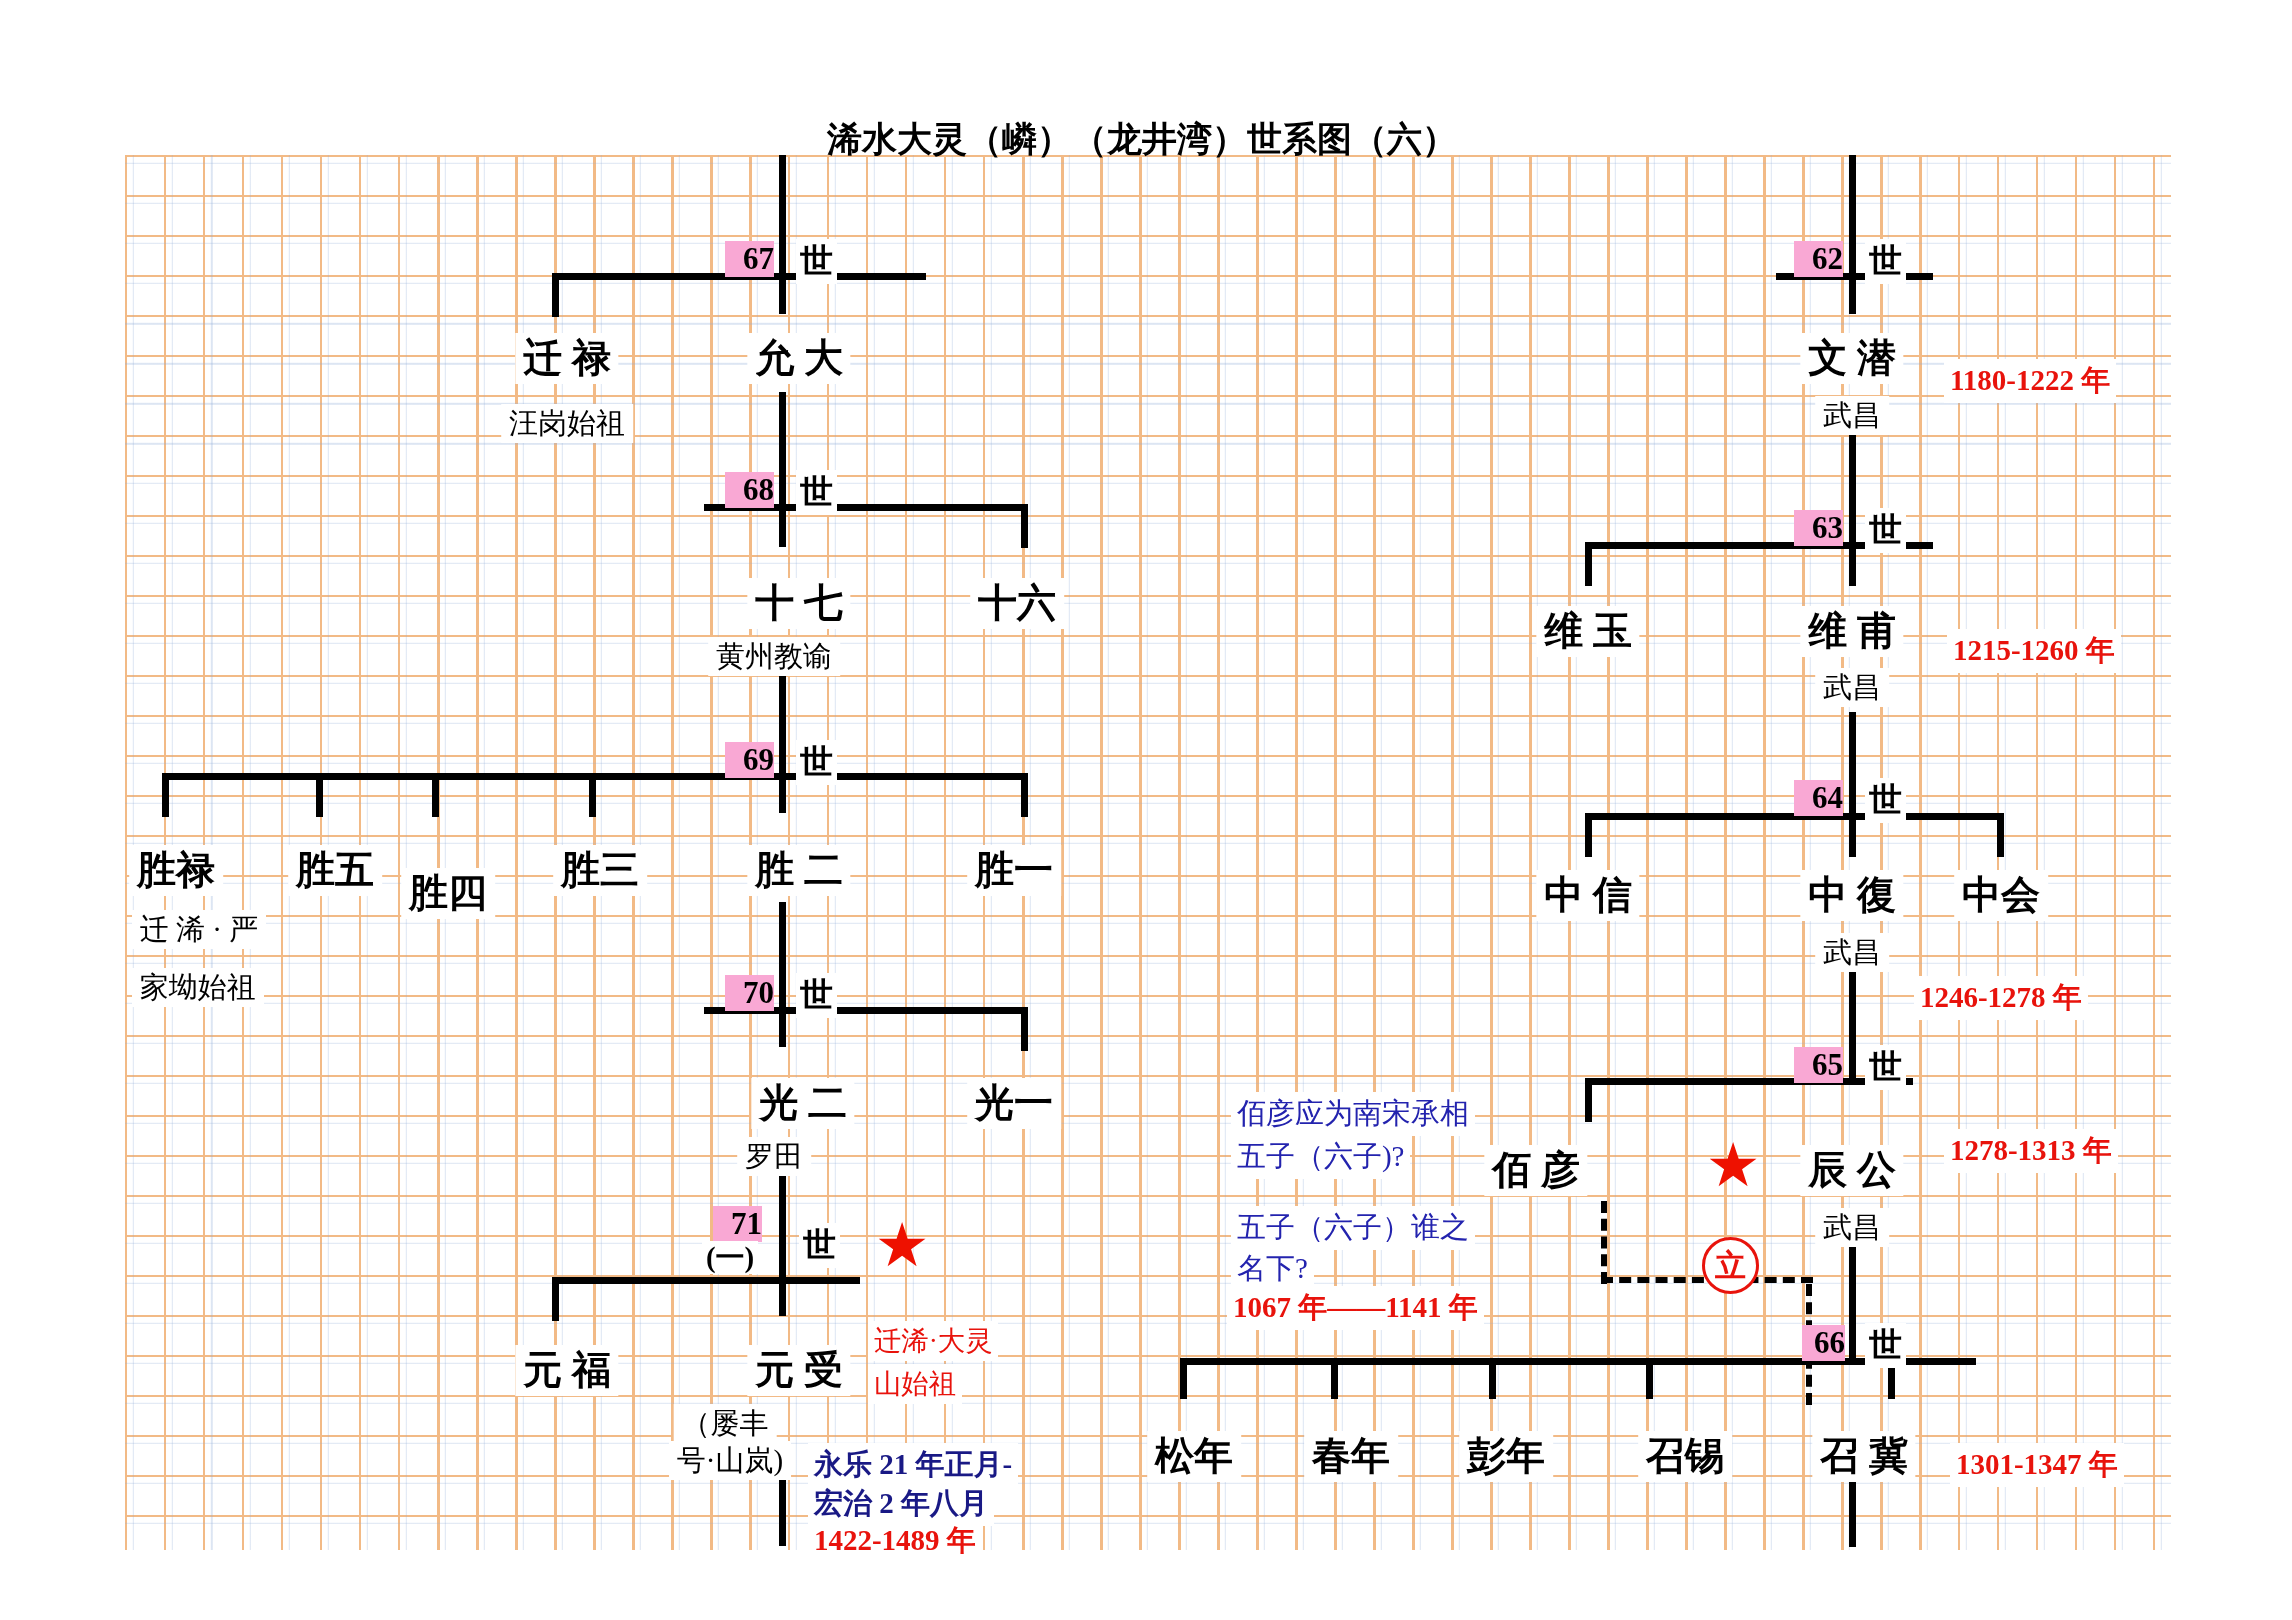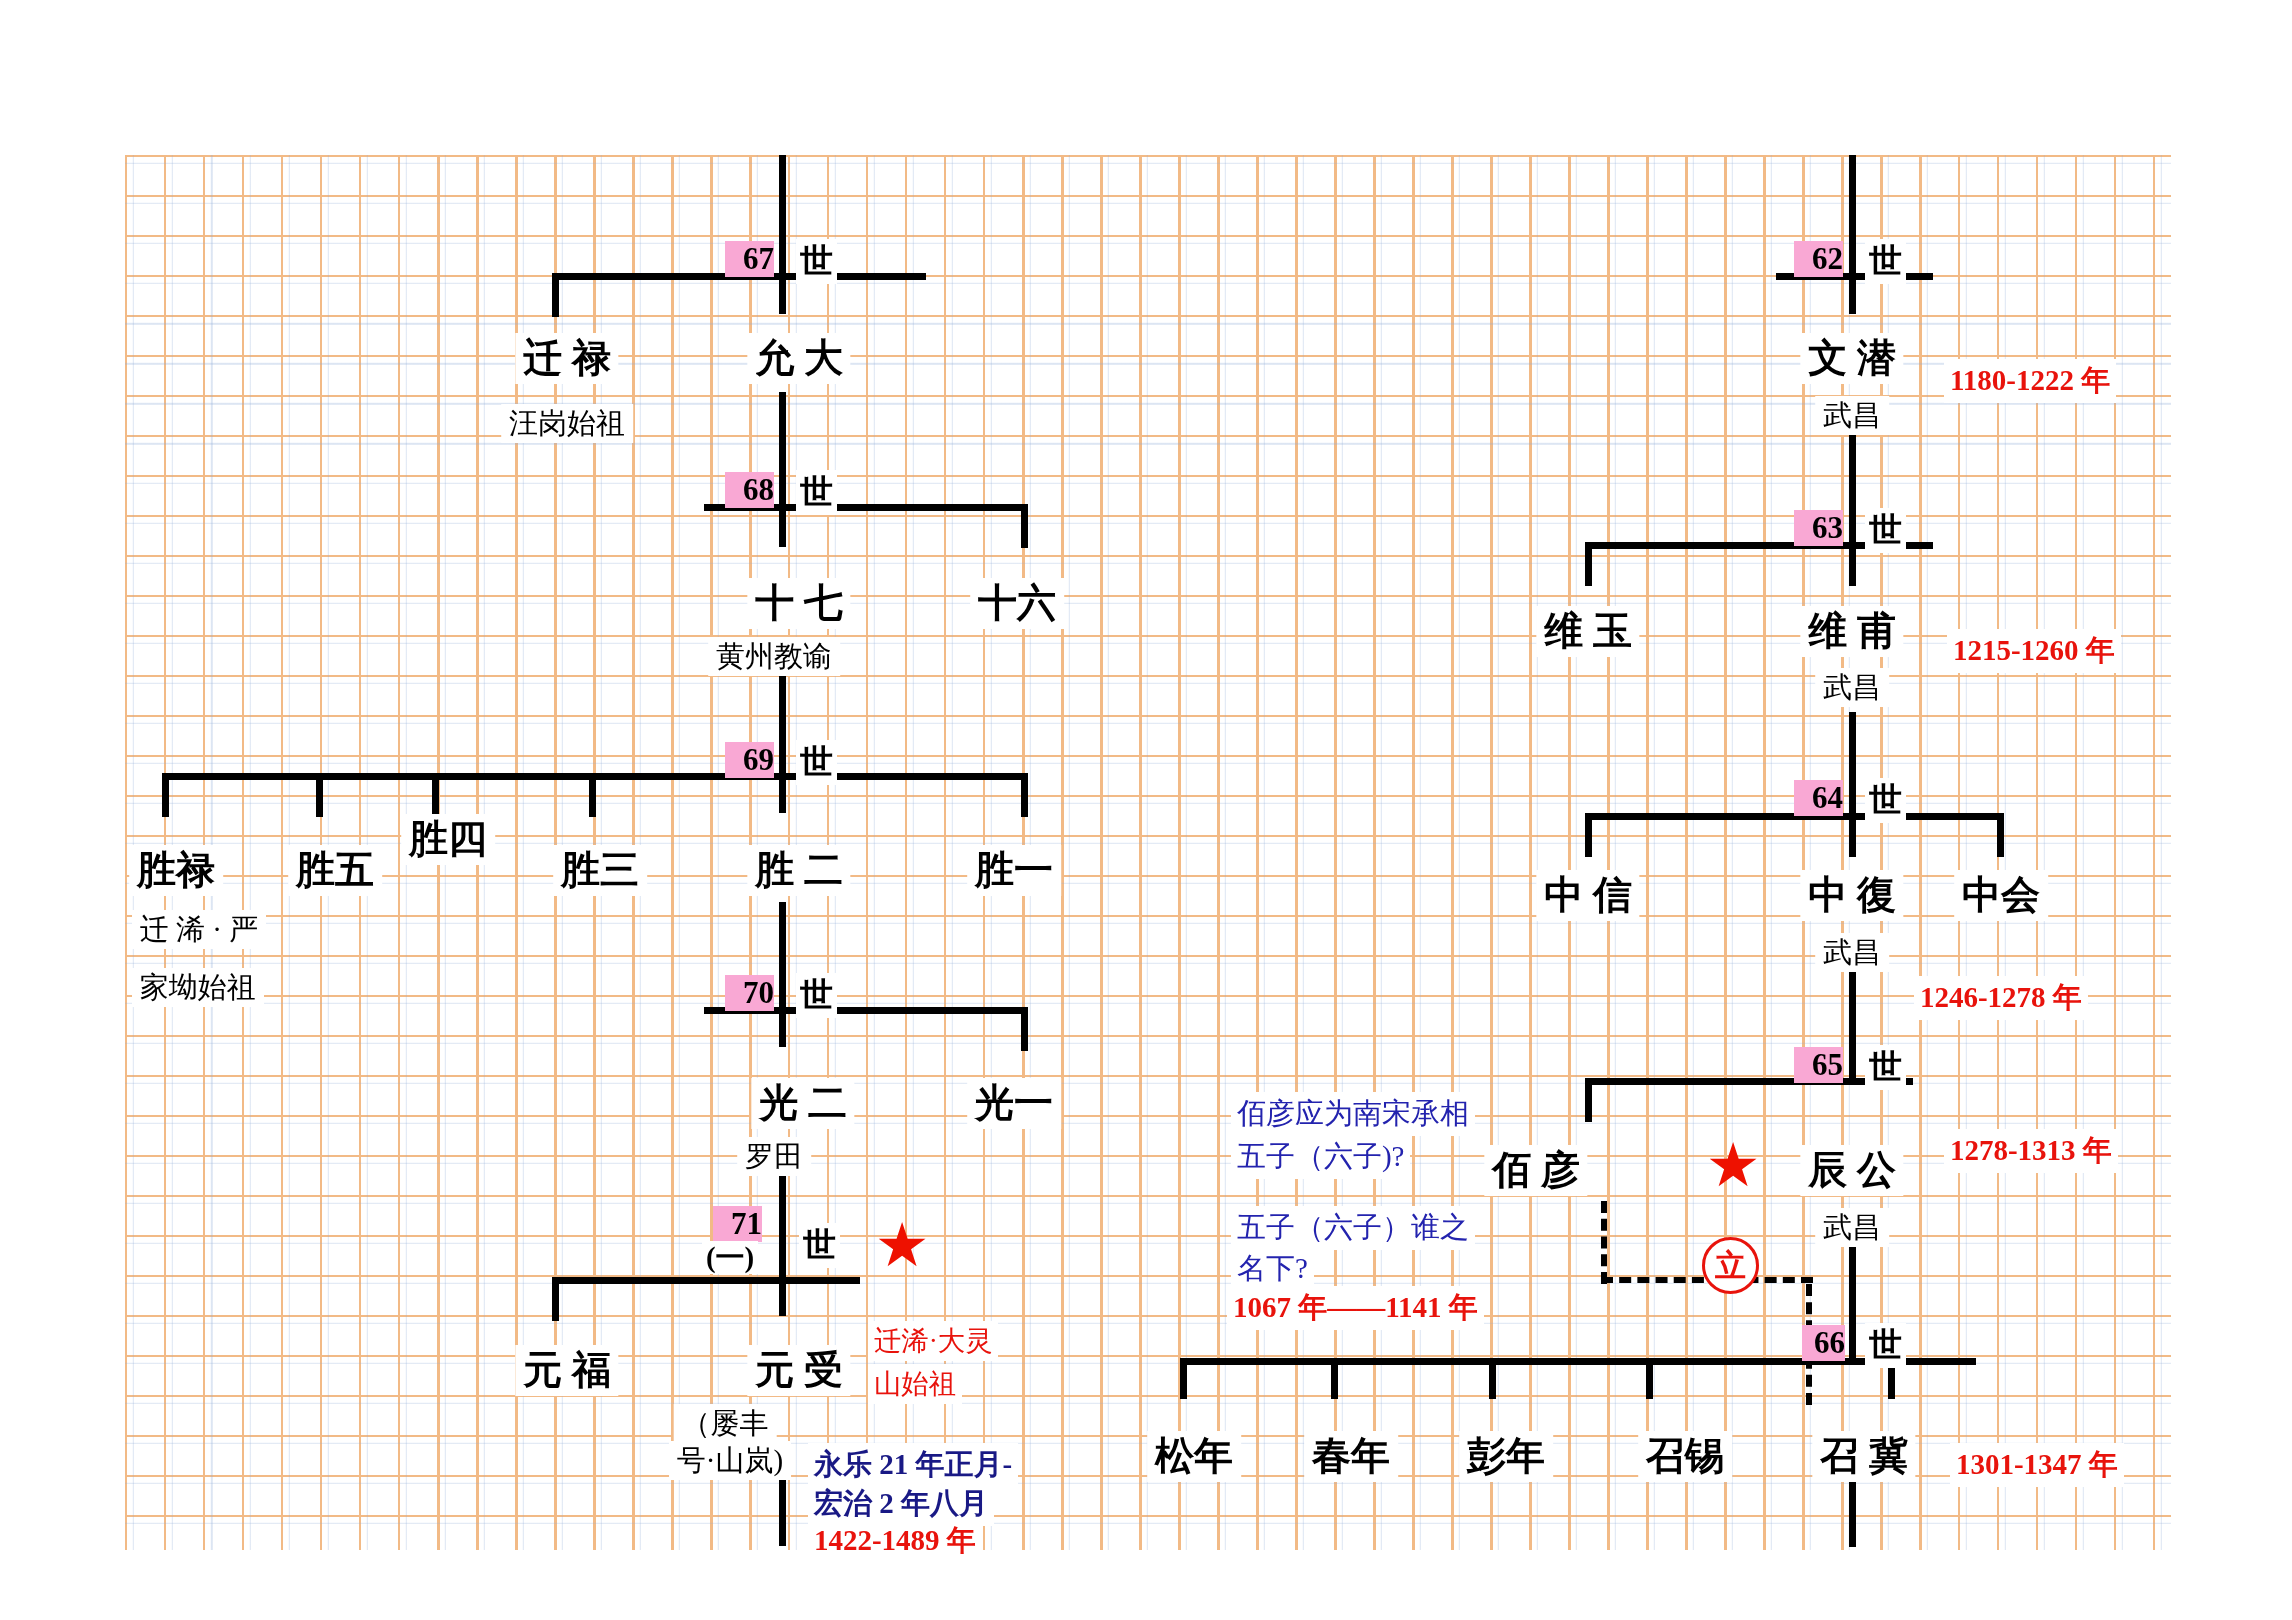--- a/index.html
+++ b/index.html
@@ -44,20 +44,21 @@
   }
   .stamp span{color:#E8130C;font-size:31px;font-weight:bold;}
 </style>
 </head>
 <body>
 
 <div id="canvas">
 
   <div id="grid"></div>
 
+  <div id="title" class="abs cx">浠水大灵（嶙）（龙井湾）世系图（六）</div>
 
   <div class="vl" style="left:779px;top:155px;height:159px;"></div>
   <div class="hl" style="left:552px;top:273px;width:374px;"></div>
   <div class="vl" style="left:552px;top:273px;height:44px;"></div>
 
   <div class="vl" style="left:779px;top:392px;height:155px;"></div>
   <div class="hl" style="left:704px;top:504px;width:324px;"></div>
   <div class="vl" style="left:1021px;top:504px;height:44px;"></div>
 
   <div class="vl" style="left:779px;top:674px;height:139px;"></div>
@@ -115,21 +116,21 @@
   <div class="abs gen-num" style="left:725px;top:472px;">68</div>
   <div class="abs shi" style="left:796px;top:470px;">世</div>
   <div class="abs cx lbl name" style="left:799px;top:578px;">十 七</div>
   <div class="abs cx lbl name" style="left:1017px;top:578px;">十六</div>
   <div class="abs cx lbl small" style="left:774px;top:637px;">黄州教谕</div>
 
   <div class="abs gen-num" style="left:725px;top:742px;">69</div>
   <div class="abs shi" style="left:796px;top:740px;">世</div>
   <div class="abs cx lbl name" style="left:176px;top:845px;">胜禄</div>
   <div class="abs cx lbl name" style="left:335px;top:845px;">胜五</div>
-  <div class="abs cx lbl name" style="left:448px;top:814px;text-align:center;">胜四</div>
+  <div class="abs cx lbl name" style="left:448px;top:868px;text-align:center;">胜四</div>
   <div class="abs cx lbl name" style="left:600px;top:845px;">胜三</div>
   <div class="abs cx lbl name" style="left:799px;top:845px;">胜 二</div>
   <div class="abs cx lbl name" style="left:1014px;top:845px;">胜一</div>
   <div class="abs lbl small" style="left:132px;top:910px;">迁 浠 · 严</div>
   <div class="abs lbl small" style="left:132px;top:968px;">家坳始祖</div>
 
   <div class="abs gen-num" style="left:725px;top:975px;">70</div>
   <div class="abs shi" style="left:796px;top:973px;">世</div>
   <div class="abs cx lbl name" style="left:803px;top:1078px;">光 二</div>
   <div class="abs cx lbl name" style="left:1014px;top:1078px;">光一</div>

